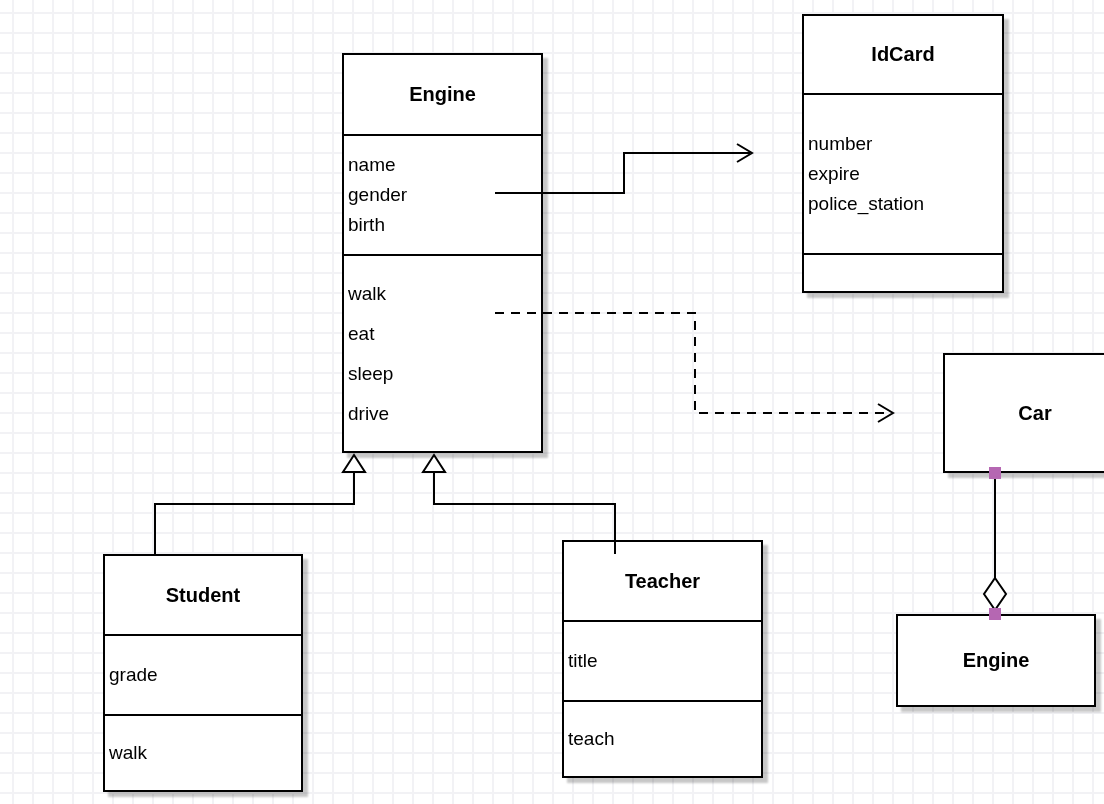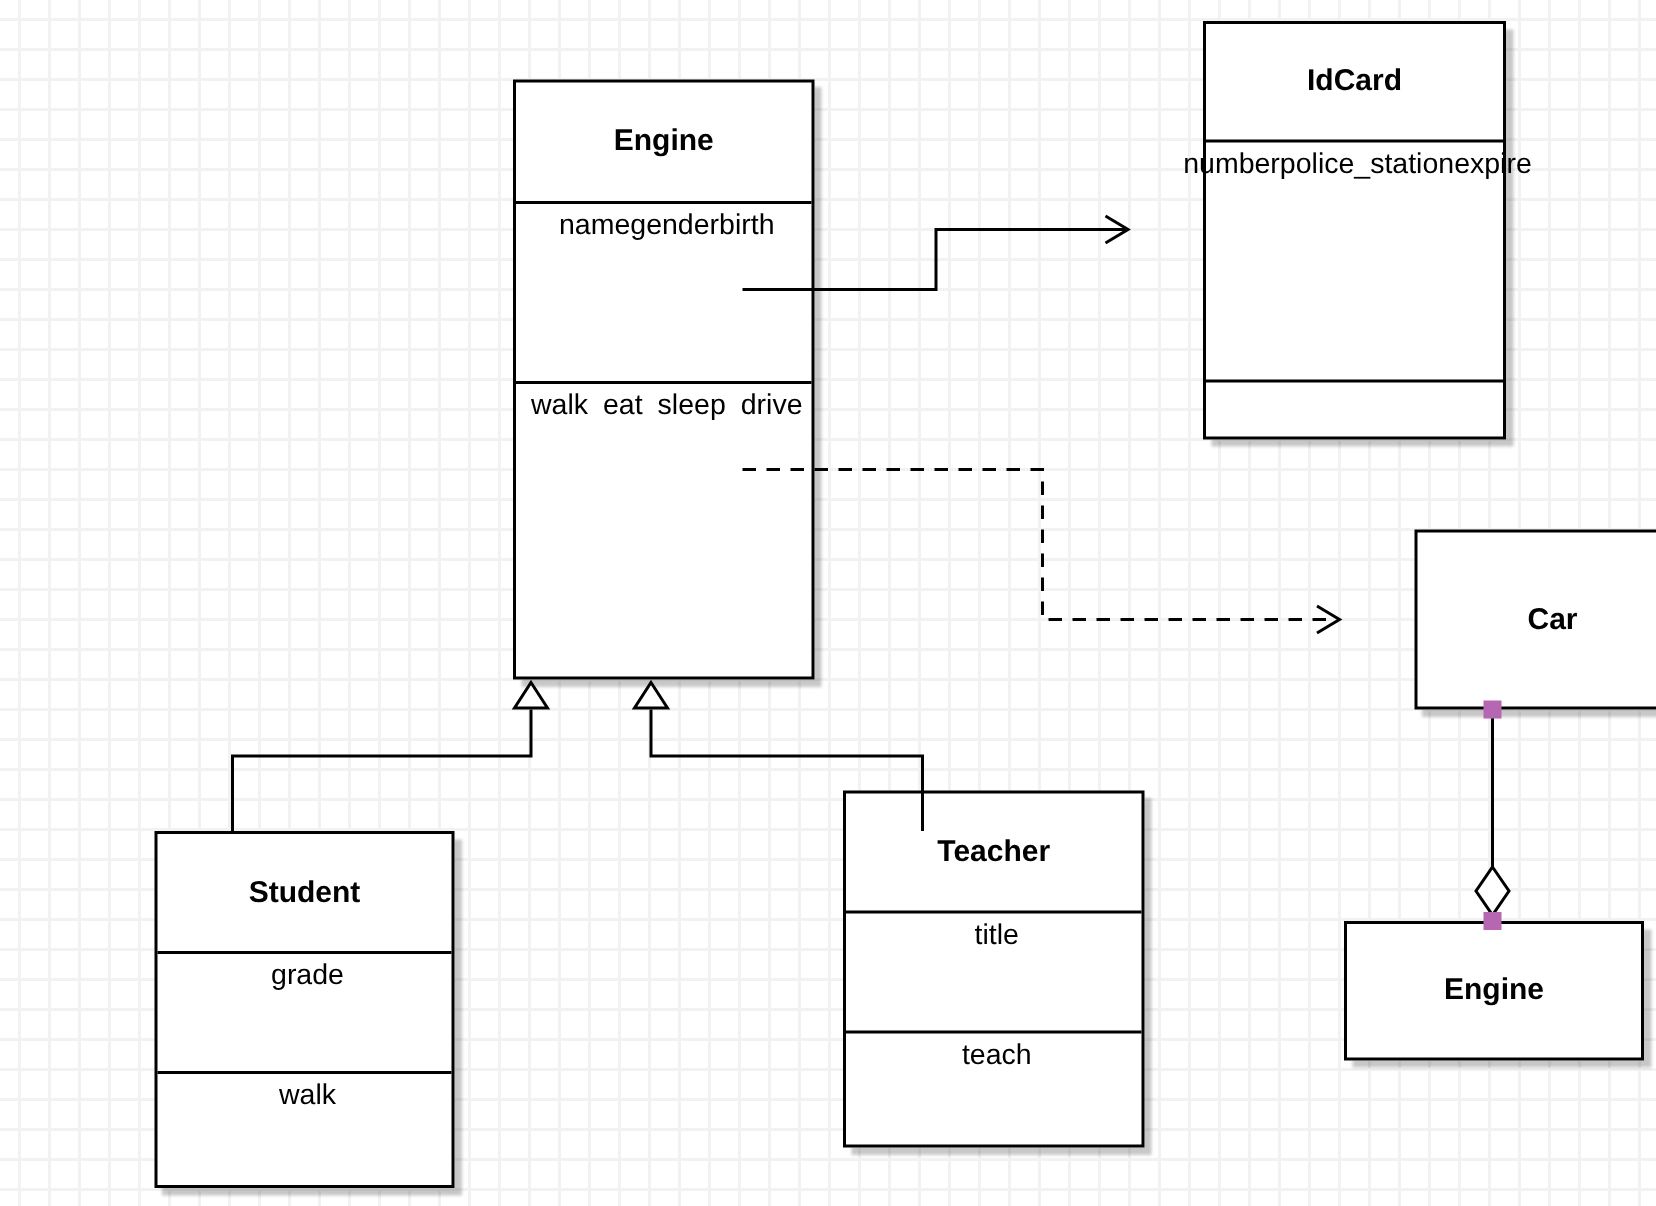--- a/index.html
+++ b/index.html
@@ -34,21 +34,21 @@
     font-weight:bold;
     font-size:20px;
     box-sizing:border-box;
   }
   .uml-title.fill{flex:1 1 auto;}
   .uml-section{
     flex:0 0 auto;
     border-top:2px solid #000;
     box-sizing:border-box;
     display:flex;
-    flex-direction:row;
+    flex-direction:column;
     justify-content:center;
     padding-left:4px;
     font-size:19px;
     line-height:30px;
   }
   .uml-section.grow{flex:1 1 auto;gap:10px;}
   .connectors{
     position:absolute;
     left:0;top:0;
     width:1104px;height:804px;
@@ -73,22 +73,22 @@
       <div>eat</div>
       <div>sleep</div>
       <div>drive</div>
     </div>
   </div>
 
   <div class="uml-class" style="left:754px;top:14px;width:202px;height:279px">
     <div class="uml-title" style="height:77px">IdCard</div>
     <div class="uml-section" style="height:160px">
       <div>number</div>
+      <div>expire</div>
       <div>police_station</div>
-      <div>expire</div>
     </div>
     <div class="uml-section grow"></div>
   </div>
 
   <div class="uml-class" style="left:895px;top:353px;width:184px;height:120px">
     <div class="uml-title fill">Car</div>
   </div>
 
   <div class="uml-class" style="left:848px;top:614px;width:200px;height:93px">
     <div class="uml-title fill">Engine</div>
@@ -97,21 +97,21 @@
   <div class="uml-class" style="left:55px;top:554px;width:200px;height:238px">
     <div class="uml-title" style="height:78px">Student</div>
     <div class="uml-section" style="height:80px">
       <div>grade</div>
     </div>
     <div class="uml-section grow">
       <div>walk</div>
     </div>
   </div>
 
-  <div class="uml-class" style="left:514px;top:527px;width:201px;height:238px">
+  <div class="uml-class" style="left:514px;top:540px;width:201px;height:238px">
     <div class="uml-title" style="height:78px">Teacher</div>
     <div class="uml-section" style="height:80px">
       <div>title</div>
     </div>
     <div class="uml-section grow">
       <div>teach</div>
     </div>
   </div>
 
   <svg class="connectors" viewBox="0 0 1104 804" xmlns="http://www.w3.org/2000/svg">

